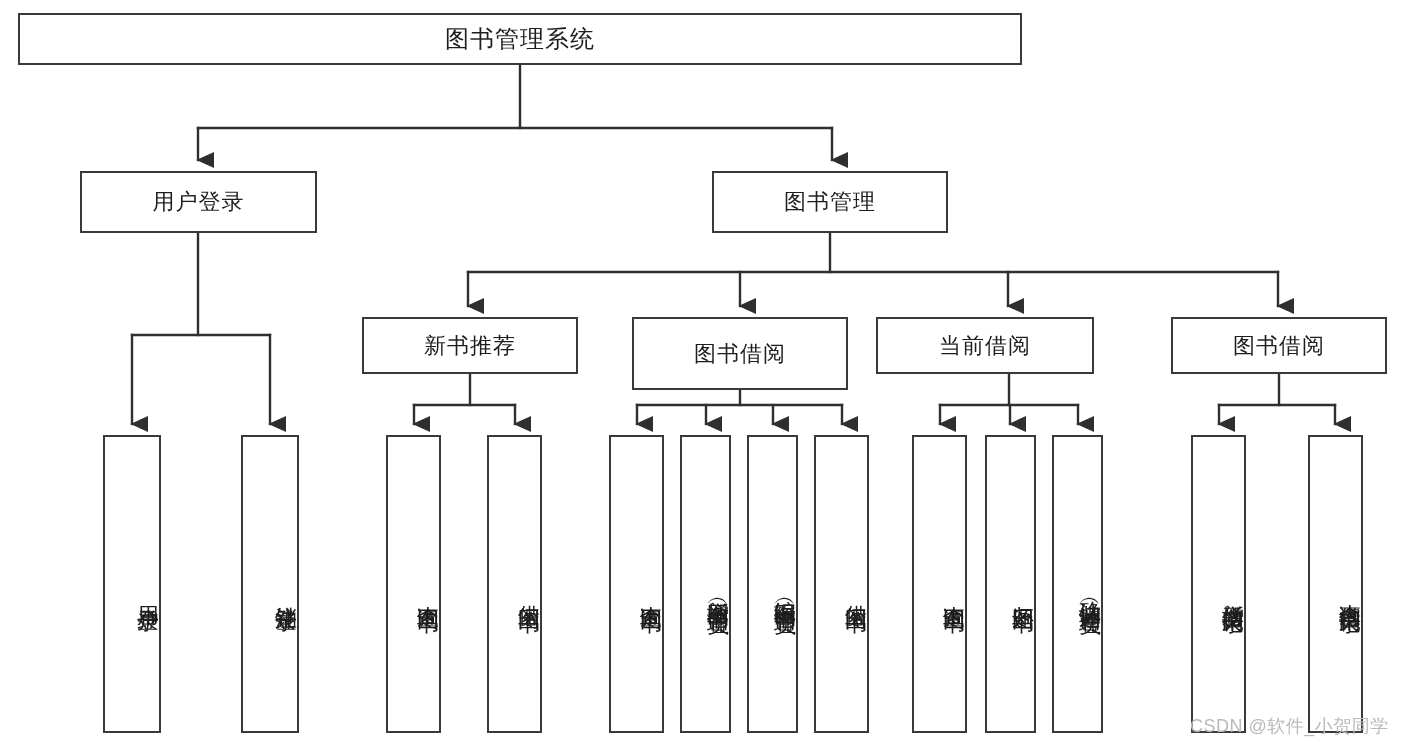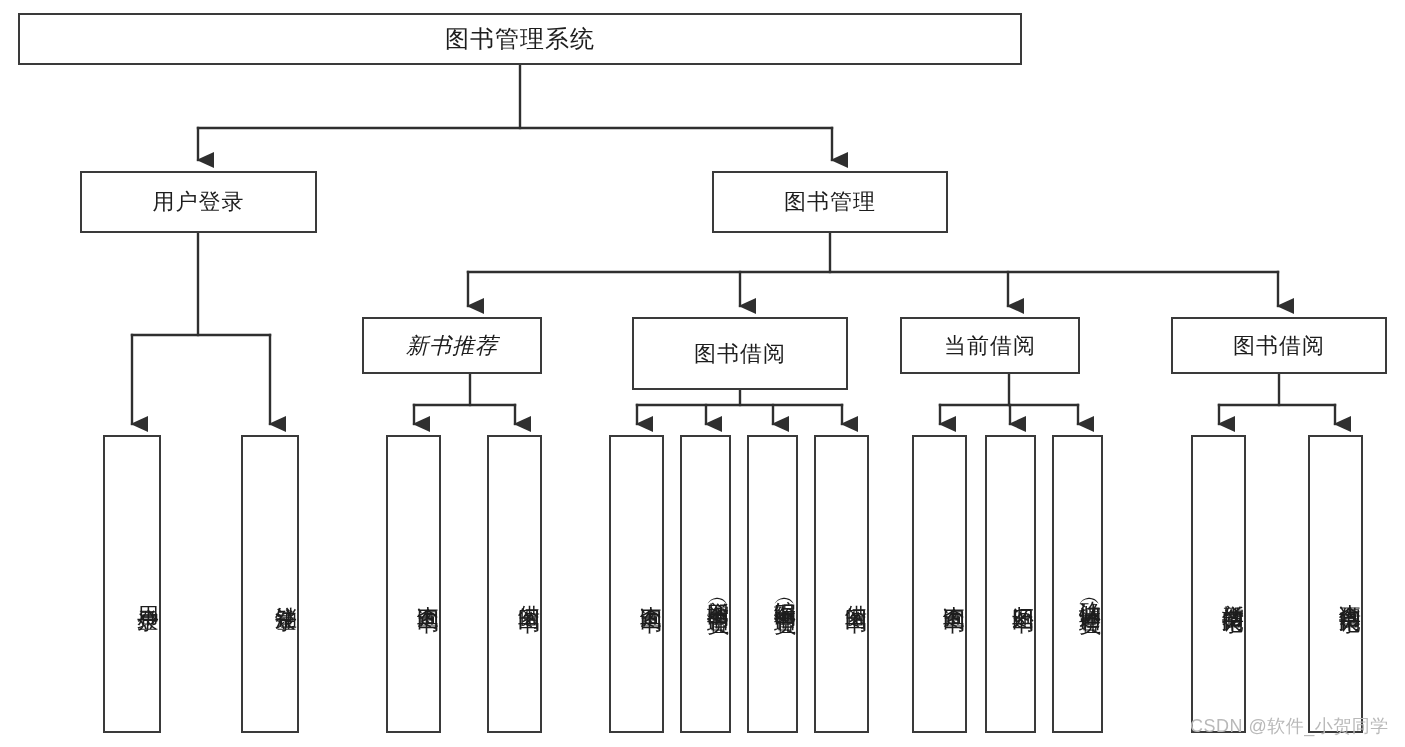--- a/index.html
+++ b/index.html
@@ -127,27 +127,27 @@
     <span>图书管理系统</span>
   </div>
 
   <div class="node node-branch" id="node-l1-0" style="left: 80px; top: 171px; width: 237px; height: 62px;">
     <span>用户登录</span>
   </div>
   <div class="node node-branch" id="node-l1-1" style="left: 712px; top: 171px; width: 236px; height: 62px; align-items: center;">
     <span>图书管理</span>
   </div>
 
-  <div class="node node-branch" id="node-l2-0" style="left: 362px; top: 317px; width: 180px; height: 57px; font-style: italic;">
+  <div class="node node-branch" id="node-l2-0" style="left: 362px; top: 317px; width: 216px; height: 57px;">
     <span>新书推荐</span>
   </div>
   <div class="node node-branch" id="node-l2-1" style="left: 632px; top: 317px; width: 216px; height: 73px;">
     <span>图书借阅</span>
   </div>
-  <div class="node node-branch" id="node-l2-2" style="left: 900px; top: 317px; width: 180px; height: 57px;">
+  <div class="node node-branch" id="node-l2-2" style="left: 876px; top: 317px; width: 218px; height: 57px;">
     <span>当前借阅</span>
   </div>
   <div class="node node-branch" id="node-l2-3" style="left: 1171px; top: 317px; width: 216px; height: 57px;">
     <span>图书借阅</span>
   </div>
 
   <div class="node node-leaf" id="node-leaf-0" style="left: 103px; top: 435px; width: 58px; height: 298px;">
     <span class="leaf-text">用户登录</span>
   </div>
   <div class="node node-leaf" id="node-leaf-1" style="left: 241px; top: 435px; width: 58px; height: 298px;">

